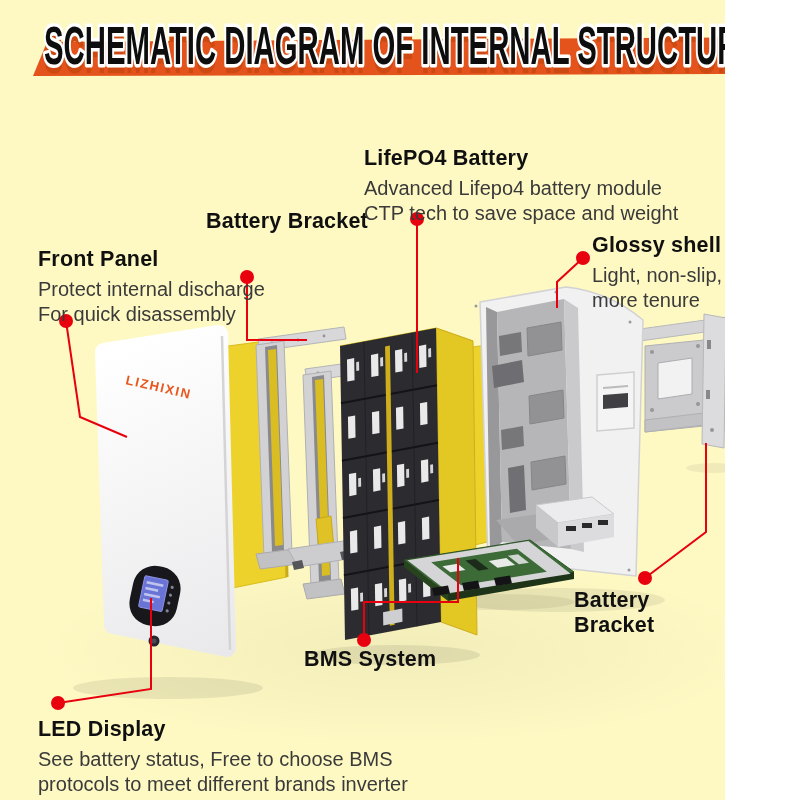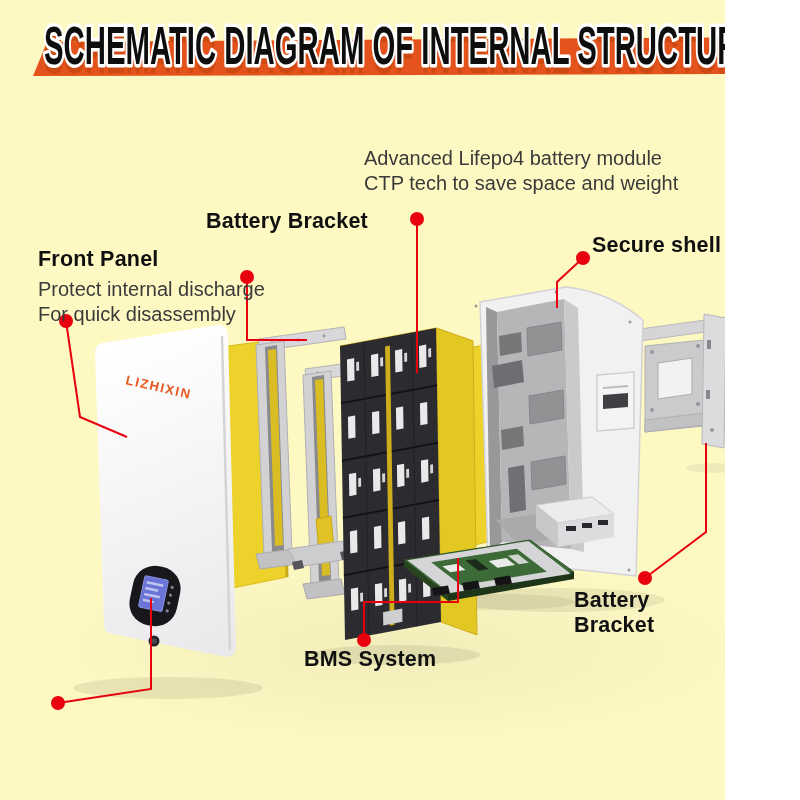--- a/index.html
+++ b/index.html
@@ -250,26 +250,33 @@
 
   <div class="callout co-front">
     <h3>Front Panel</h3>
     <p>Protect internal discharge
 For quick disassembly</p>
   </div>
   <div class="callout co-bbl">
     <h3>Battery Bracket</h3>
   </div>
   <div class="callout co-life">
+    <h3>LifePO4 Battery</h3>
     <p>Advanced Lifepo4 battery module
 CTP tech to save space and weight</p>
   </div>
   <div class="callout co-shell">
-    <h3>Secure shell</h3>
+    <h3>Glossy shell</h3>
+    <p>Light, non-slip, more tenure</p>
   </div>
   <div class="callout co-bbr">
     <h3>Battery Bracket</h3>
   </div>
   <div class="callout co-bms">
     <h3>BMS System</h3>
   </div>
+  <div class="callout co-led">
+    <h3>LED Display</h3>
+    <p>See battery status, Free to choose BMS
+protocols to meet different brands inverter</p>
+  </div>
 
 </div>
 
 </body></html>

